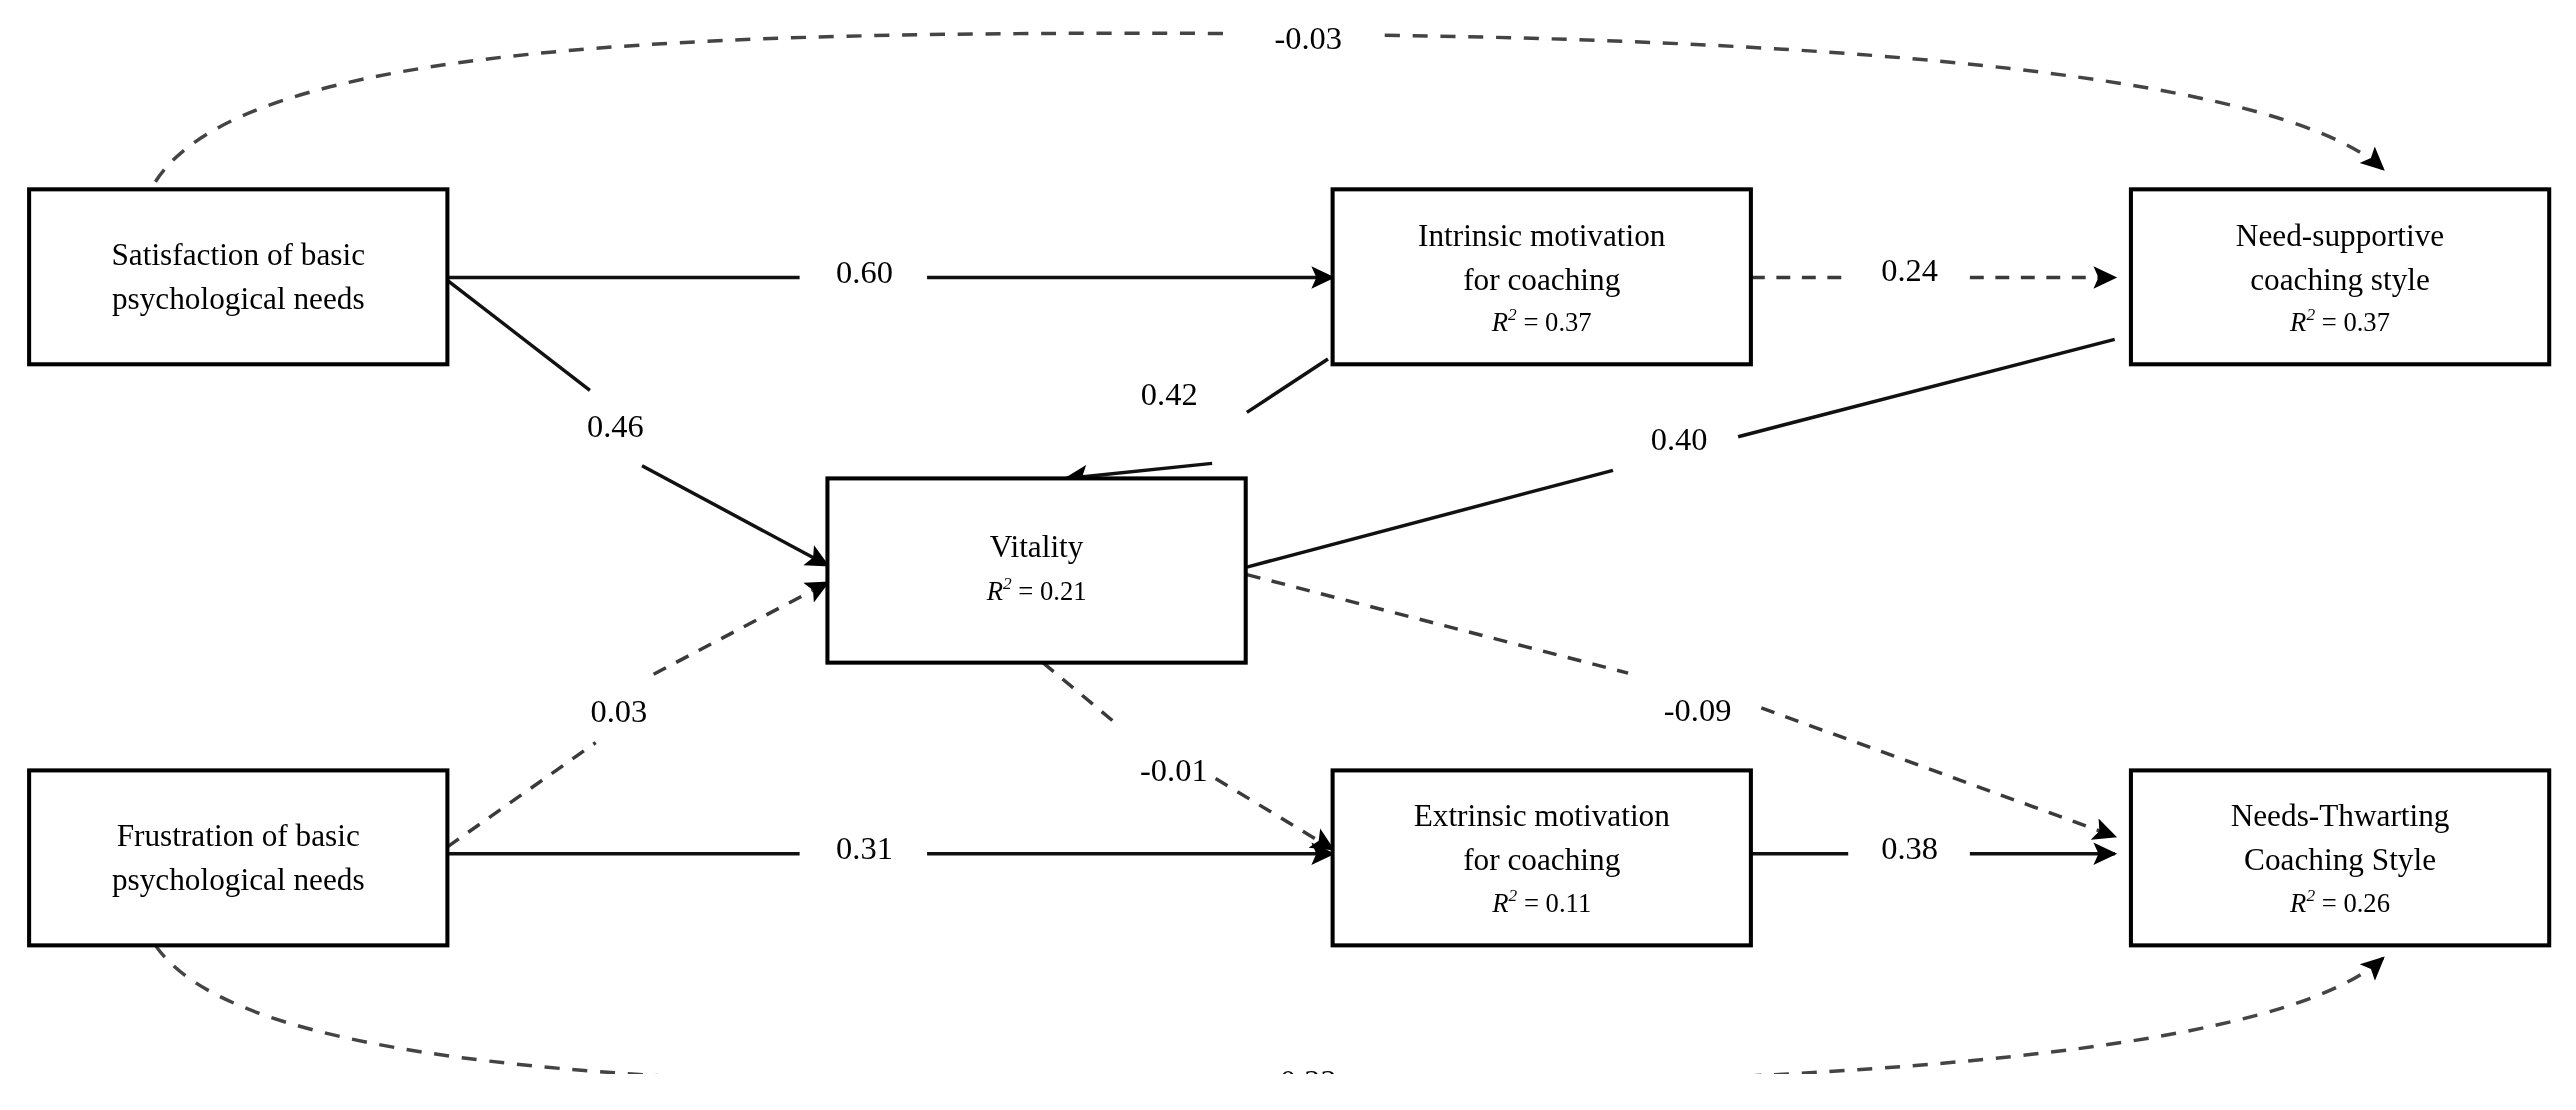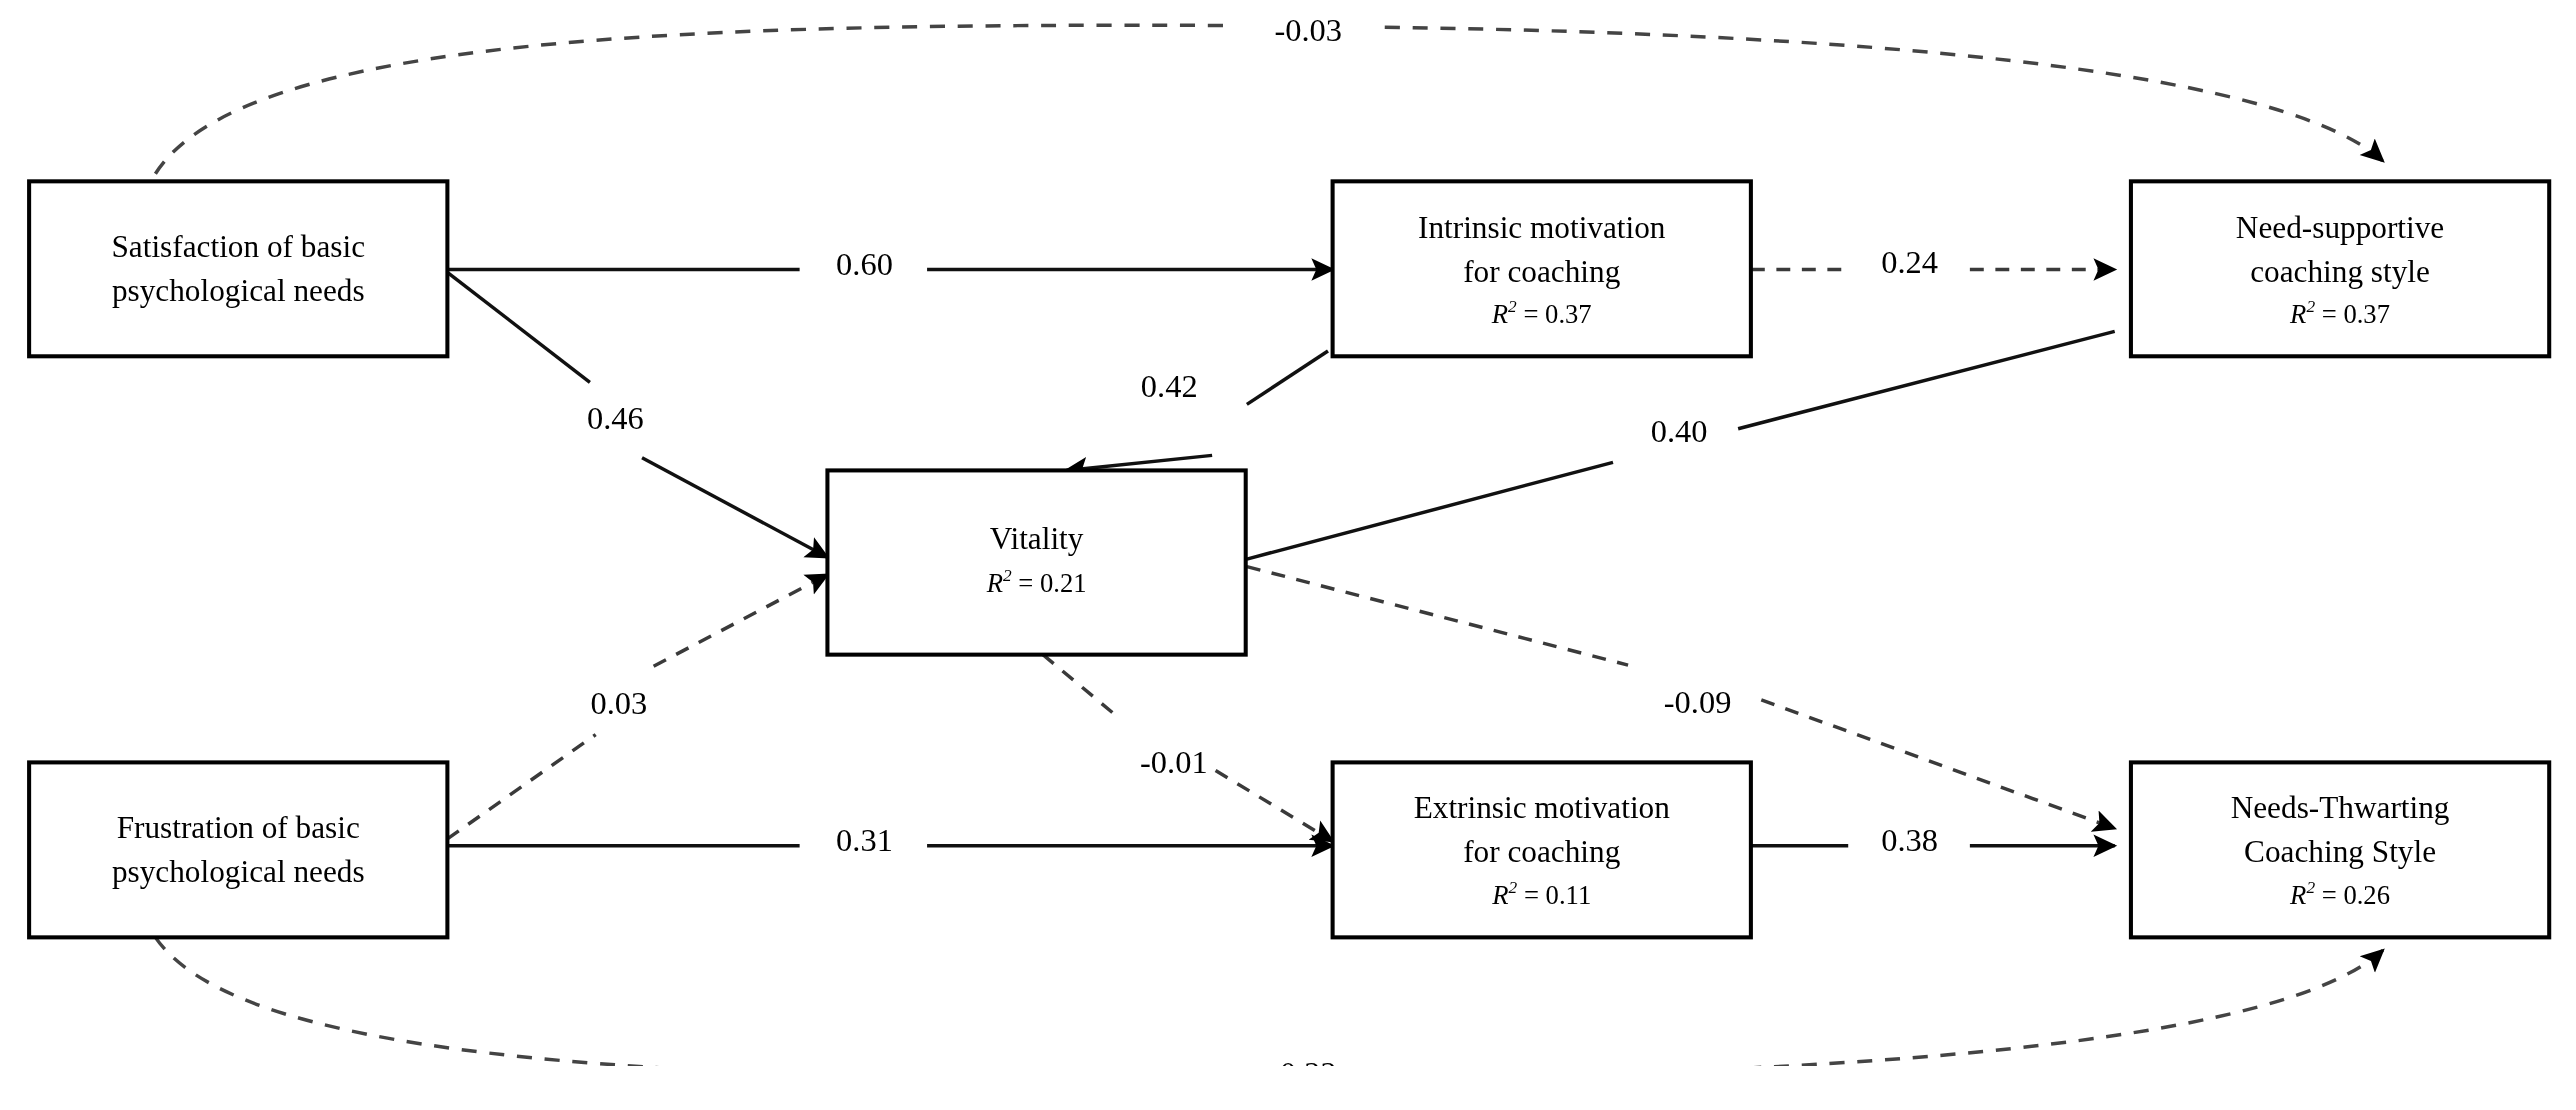--- a/index.html
+++ b/index.html
@@ -10,20 +10,21 @@
   }
   body {
     font-family: "Liberation Serif", "DejaVu Serif", serif;
   }
   #diagram-root {
     position: relative;
     width: 2576px;
     height: 1066px;
     background: #ffffff;
     overflow: hidden;
+    margin-top: 8px;
   }
   svg#model-svg {
     position: absolute;
     top: 0; left: 0;
     width: 2576px;
     height: 1110px;
     display: block;
   }
   .node-box {
     fill: #ffffff;

